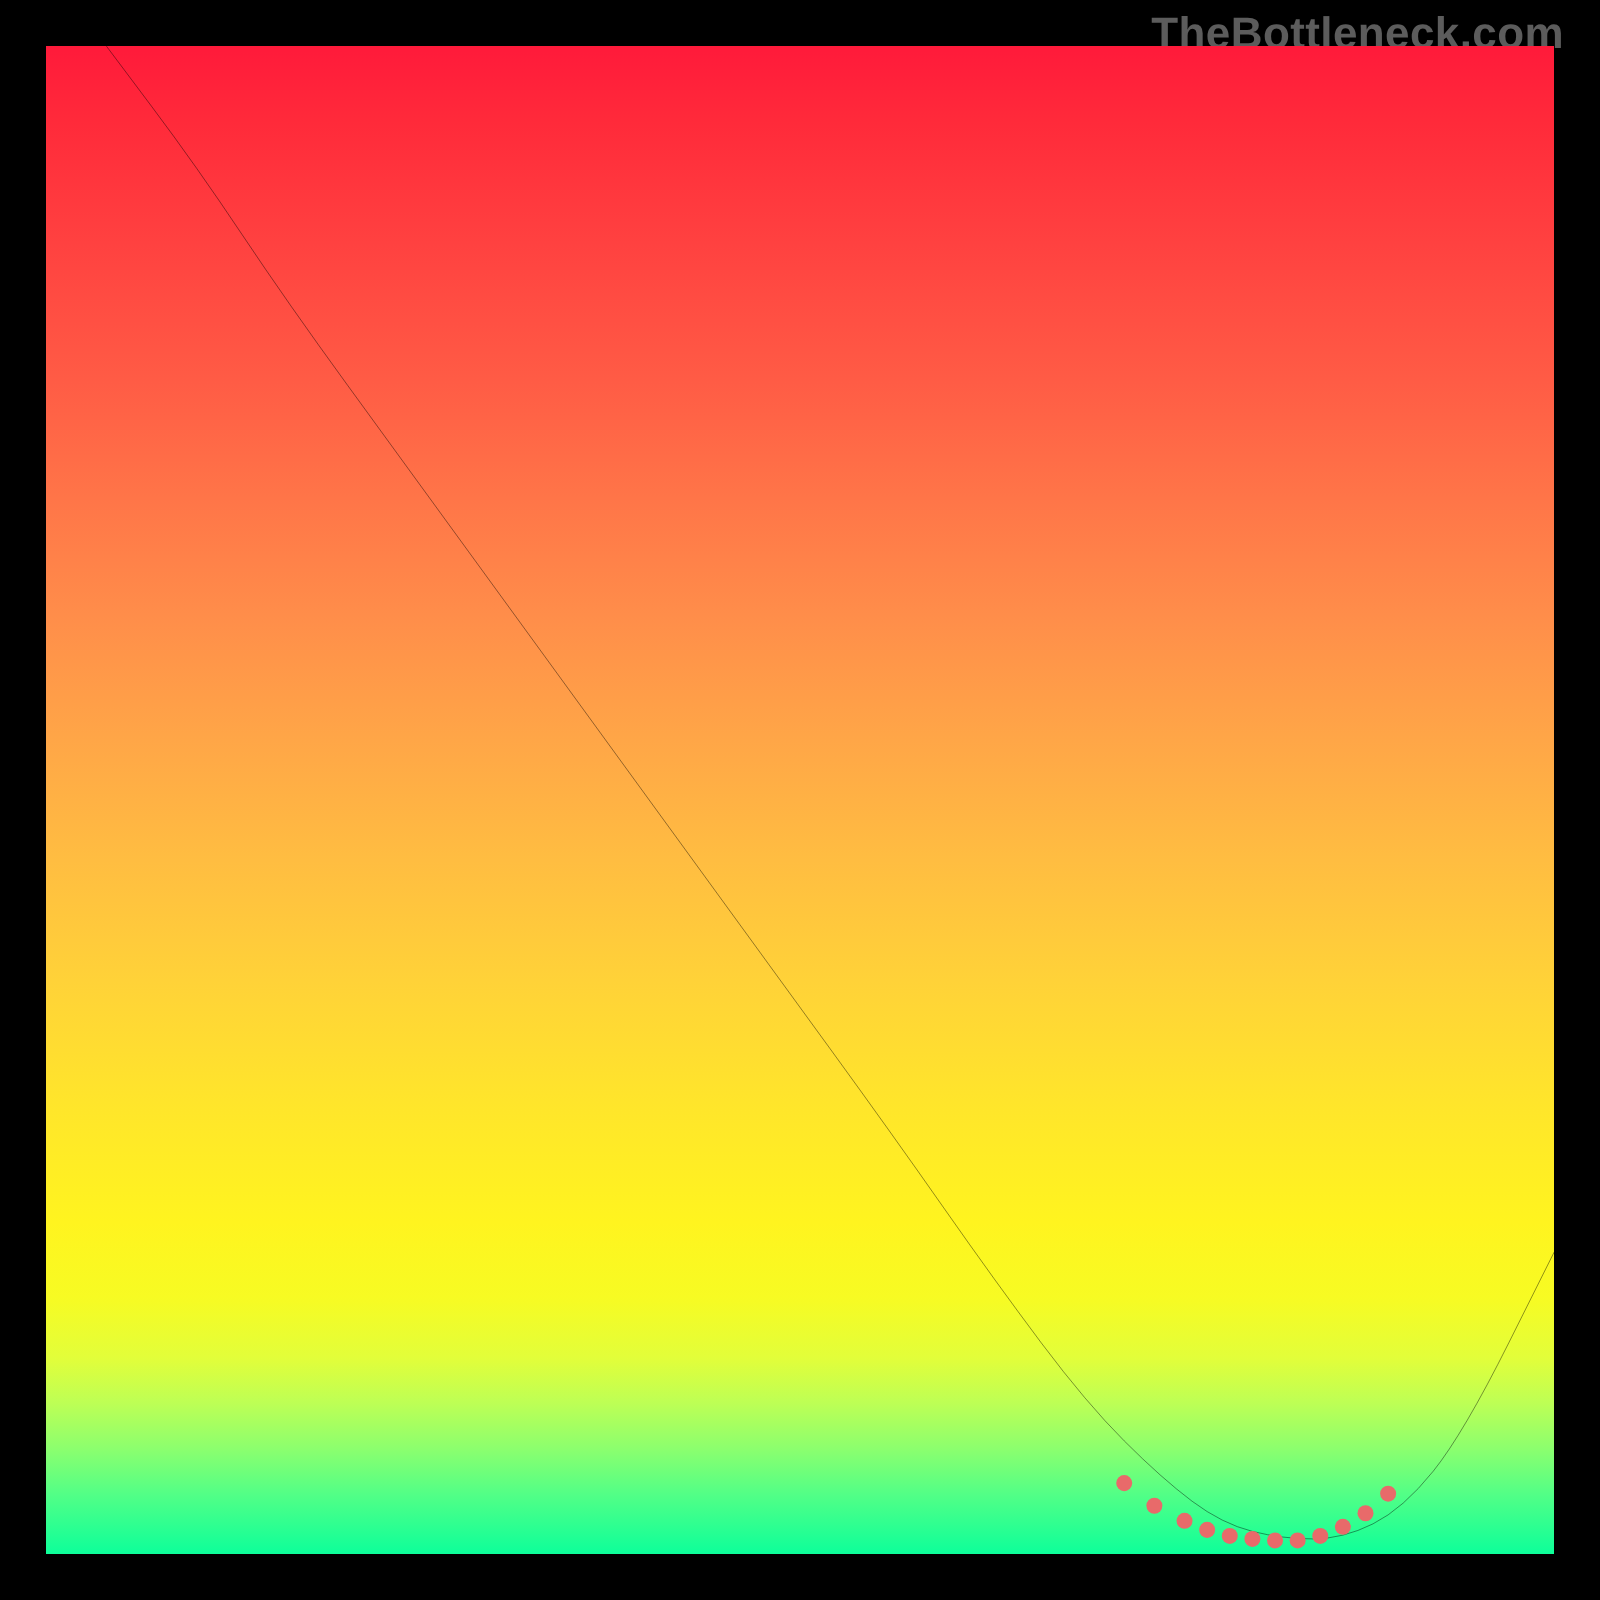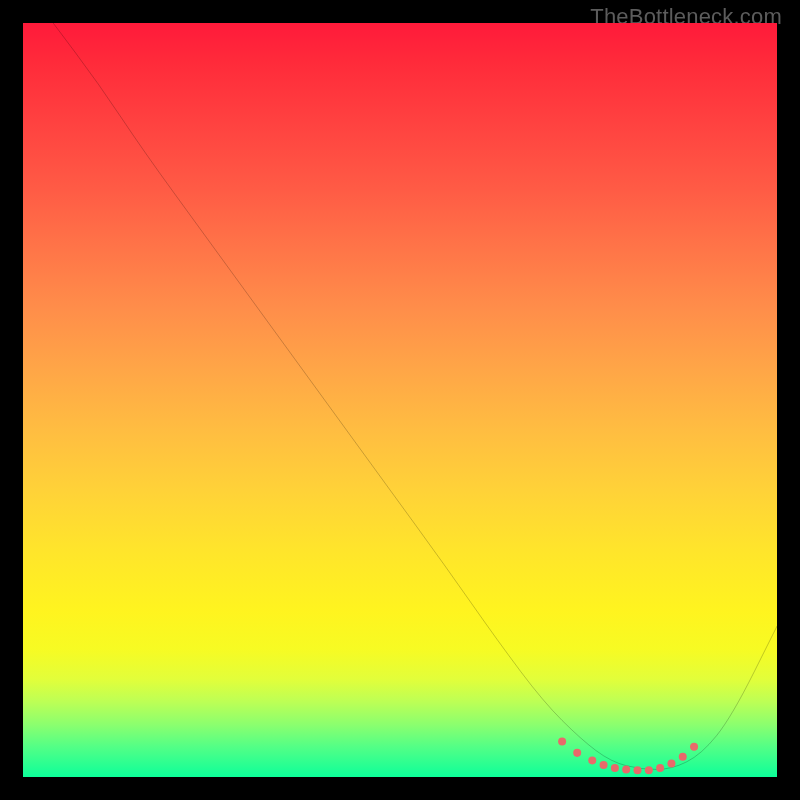--- a/index.html
+++ b/index.html
@@ -49,21 +49,21 @@
     top: 0;
     width: 754px;
     height: 754px;
   }
   .watermark {
     position: absolute;
     top: 4px;
     right: 18px;
     color: #5c5c5c;
     font-size: 22px;
-    font-weight: 400;
+    font-weight: 700;
     letter-spacing: 0.2px;
     user-select: none;
   }
 </style>
 </head>
 <body>
 
 <div class="frame">
   <div class="watermark">TheBottleneck.com</div>
 

